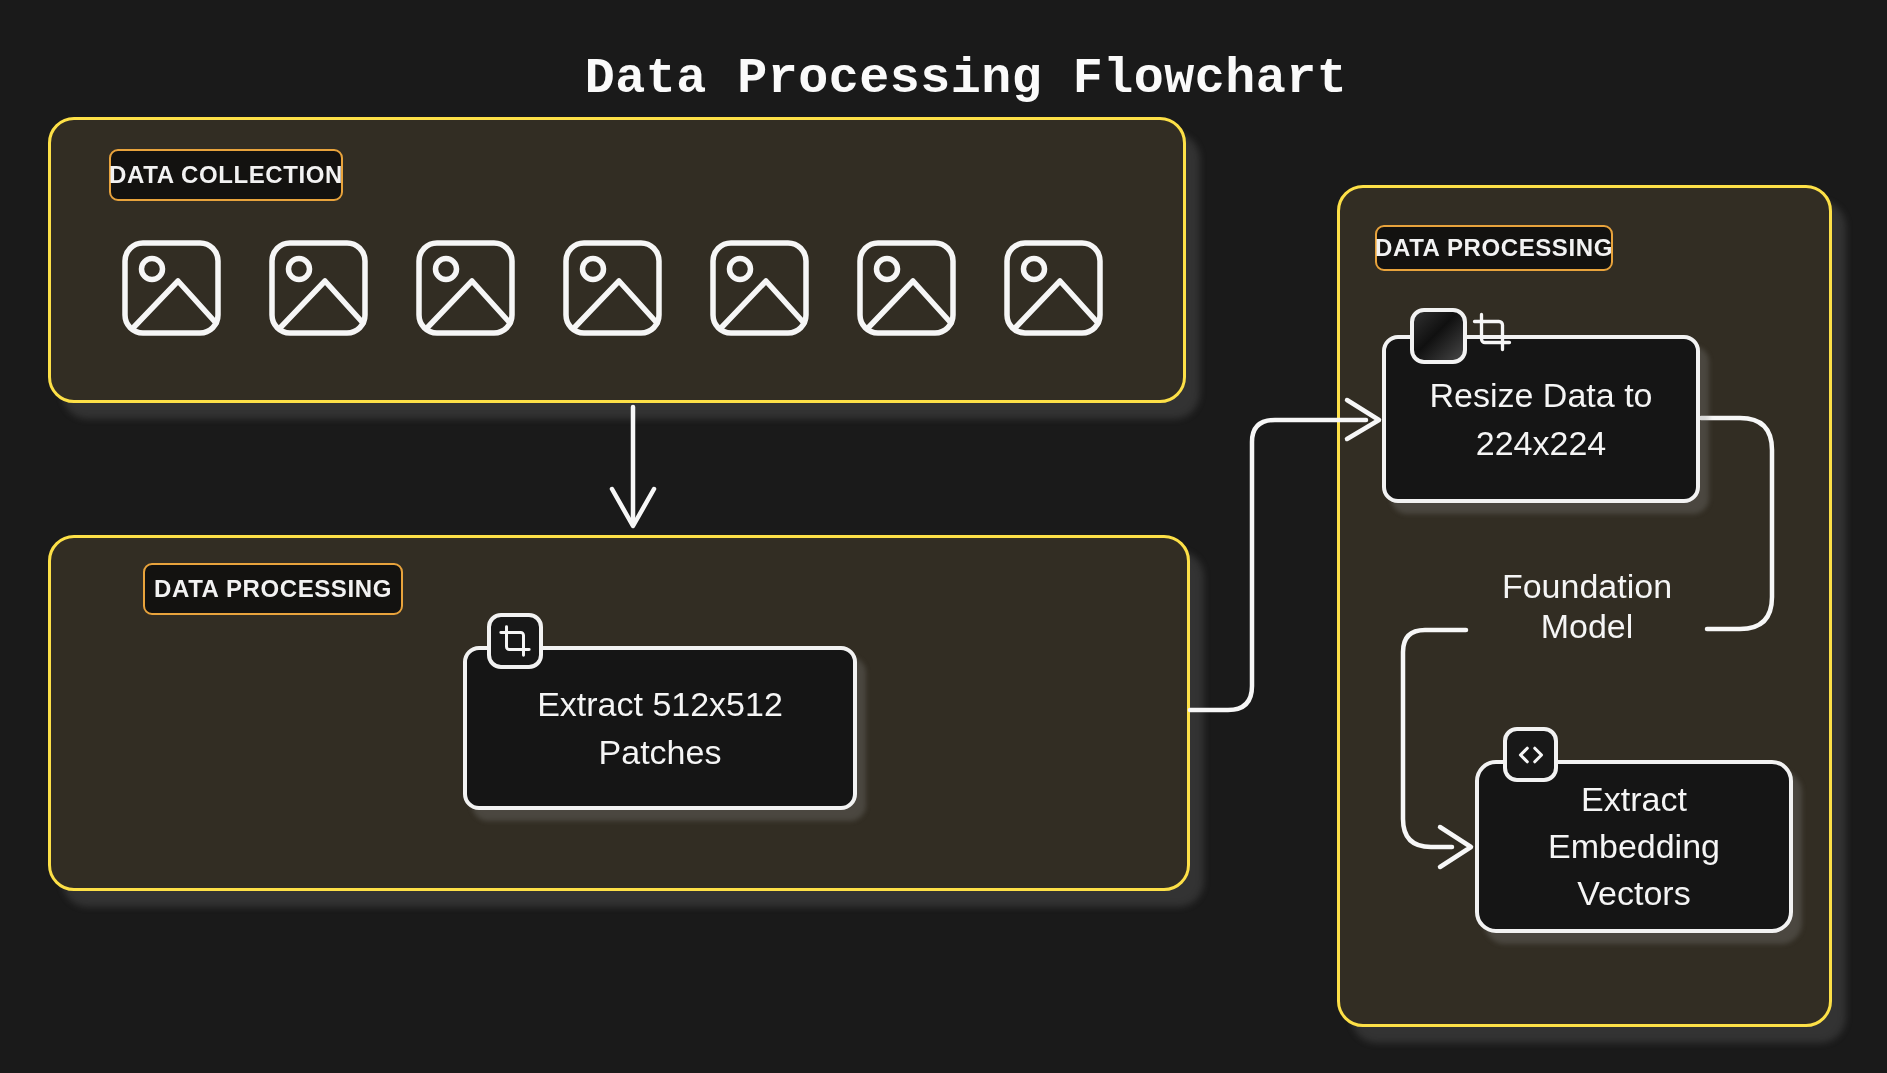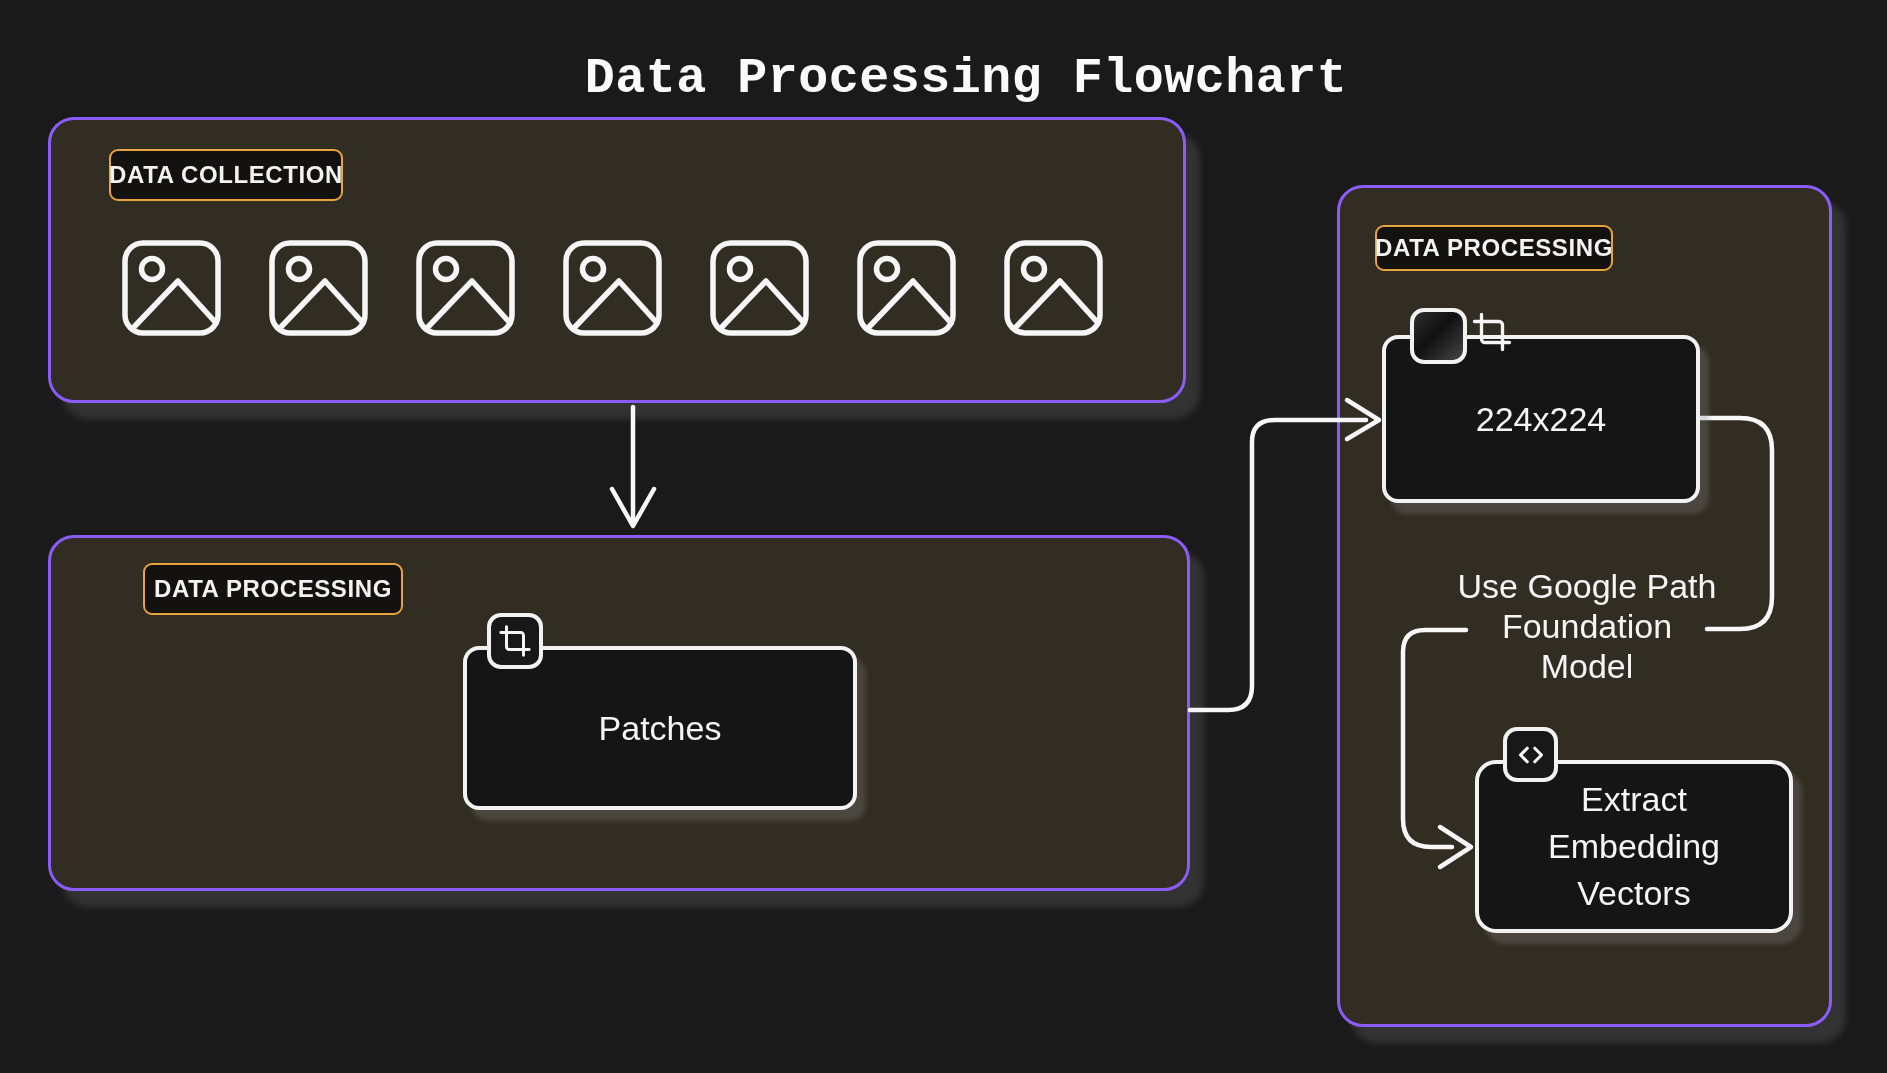--- a/index.html
+++ b/index.html
@@ -27,21 +27,21 @@
     font-weight: 700;
     letter-spacing: 0.5px;
     color: #fafafa;
     z-index: 3;
     font-family: Liberation Mono, monospace;
   }
 
   .panel {
     position: absolute;
     background: #322d23;
-    border: 3px solid #8b5cf6;
+    border: 3px solid #fde047;
     border-radius: 26px;
     box-shadow: 14px 16px 7px rgba(140,140,140,0.22);
     z-index: 1;
   }
   #panel-collection { left: 48px;   top: 117px; width: 1138px; height: 286px; }
   #panel-preparation{ left: 48px;   top: 535px; width: 1142px; height: 356px; }
   #panel-processing { left: 1337px; top: 185px; width: 495px;  height: 842px; }
 
   .panel-label {
     position: absolute;
@@ -235,42 +235,43 @@
     <path d="M1701 418 L1740 418 Q1772 418 1772 450 L1772 597 Q1772 629 1740 629 L1707 629"></path>
   </g>
 
   <g>
     <path d="M1466 630 L1425 630 Q1403 630 1403 652 L1403 819 Q1403 847 1431 847 L1452 847"></path>
     <path d="M1440 827 L1471 847 L1440 867"></path>
   </g>
 </svg>
 
 <div class="node" id="node-patches">
+  <span>Extract 512x512</span>
   <span>Patches</span>
 </div>
 <div class="badge" id="badge-crop">
   <svg class="stroke-art" viewBox="0 0 24 24" width="34" height="34" style="stroke-width:2.1">
     <path d="M6 2 V16 a2 2 0 0 0 2 2 H22"></path>
     <path d="M18 22 V8 a2 2 0 0 0 -2 -2 H2"></path>
   </svg>
 </div>
 
 <div class="node" id="node-resize">
+  <span>Resize Data to</span>
   <span>224x224</span>
 </div>
 <div class="badge" id="badge-resize-square"></div>
 <span id="crop-glyph-free">
   <svg class="stroke-art" viewBox="0 0 24 24" width="44" height="42" style="stroke-width:1.9">
     <path d="M6 2 V16 a2 2 0 0 0 2 2 H22"></path>
     <path d="M18 22 V8 a2 2 0 0 0 -2 -2 H2"></path>
   </svg>
 </span>
 
 <div class="note">
-  <div>Use Google Path</div>
   <div>Foundation</div>
   <div>Model</div>
 </div>
 
 <div class="node" id="node-embedding">
   <span>Extract</span>
   <span>Embedding</span>
   <span>Vectors</span>
 </div>
 <div class="badge" id="badge-code">

